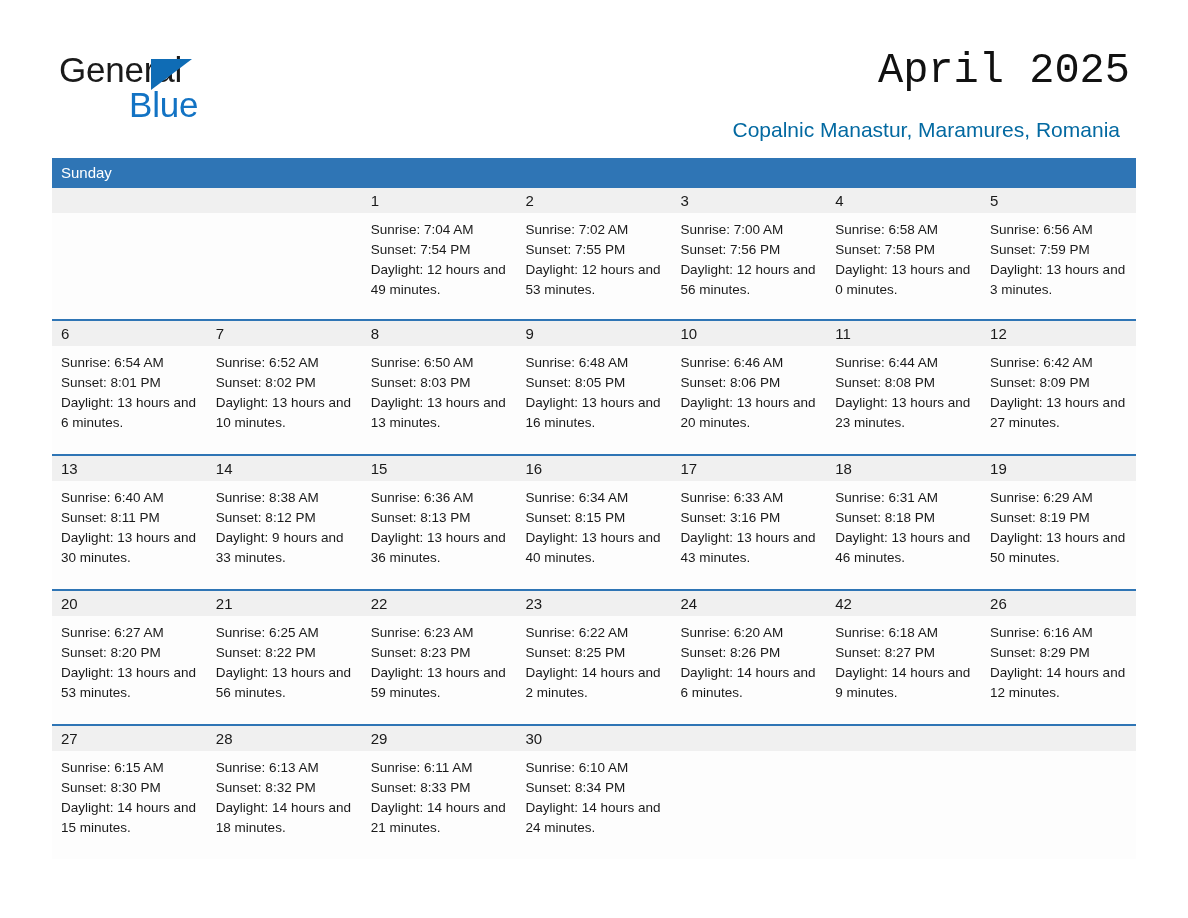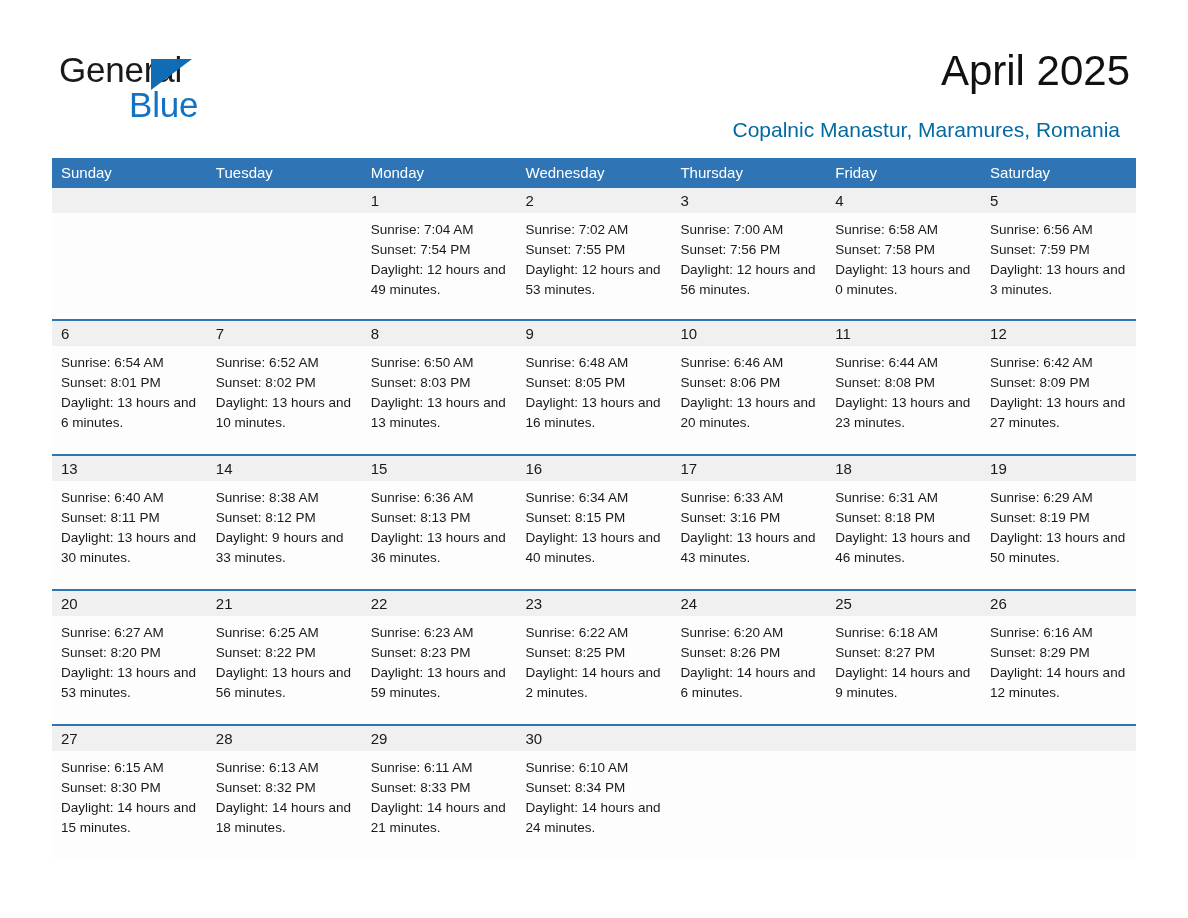--- a/index.html
+++ b/index.html
@@ -61,20 +61,21 @@
   .title {
     position: absolute;
     right: 58px;
     top: 46px;
     font-size: 42px;
     line-height: 50px;
     color: #111111;
     font-weight: 400;
     text-align: right;
     white-space: nowrap;
+    font-family: Liberation Mono, monospace;
   }
   .subtitle {
     position: absolute;
     right: 68px;
     top: 117px;
     font-size: 21px;
     line-height: 26px;
     color: #0369a1;
     font-weight: 400;
     text-align: right;
@@ -86,20 +87,21 @@
     position: absolute;
     left: 52px;
     top: 158px;
     width: 1084px;
   }
   .dow-row {
     display: flex;
     width: 1084px;
     height: 30px;
     background: #2f75b5;
+    flex-direction: column;
   }
   .dow {
     flex: 0 0 154.857px;
     width: 154.857px;
     color: #ffffff;
     font-size: 15px;
     line-height: 30px;
     padding-left: 9px;
     white-space: nowrap;
     overflow: hidden;
@@ -375,21 +377,21 @@
             </div>
             <div class="cell">
               <div class="daynum-band">24</div>
               <div class="detail">
                 <div>Sunrise: 6:20 AM</div>
                 <div>Sunset: 8:26 PM</div>
                 <div class="daylight">Daylight: 14 hours and 6 minutes.</div>
               </div>
             </div>
             <div class="cell">
-              <div class="daynum-band">25</div>
+              <div class="daynum-band">42</div>
               <div class="detail">
                 <div>Sunrise: 6:18 AM</div>
                 <div>Sunset: 8:27 PM</div>
                 <div class="daylight">Daylight: 14 hours and 9 minutes.</div>
               </div>
             </div>
             <div class="cell">
               <div class="daynum-band">26</div>
               <div class="detail">
                 <div>Sunrise: 6:16 AM</div>

